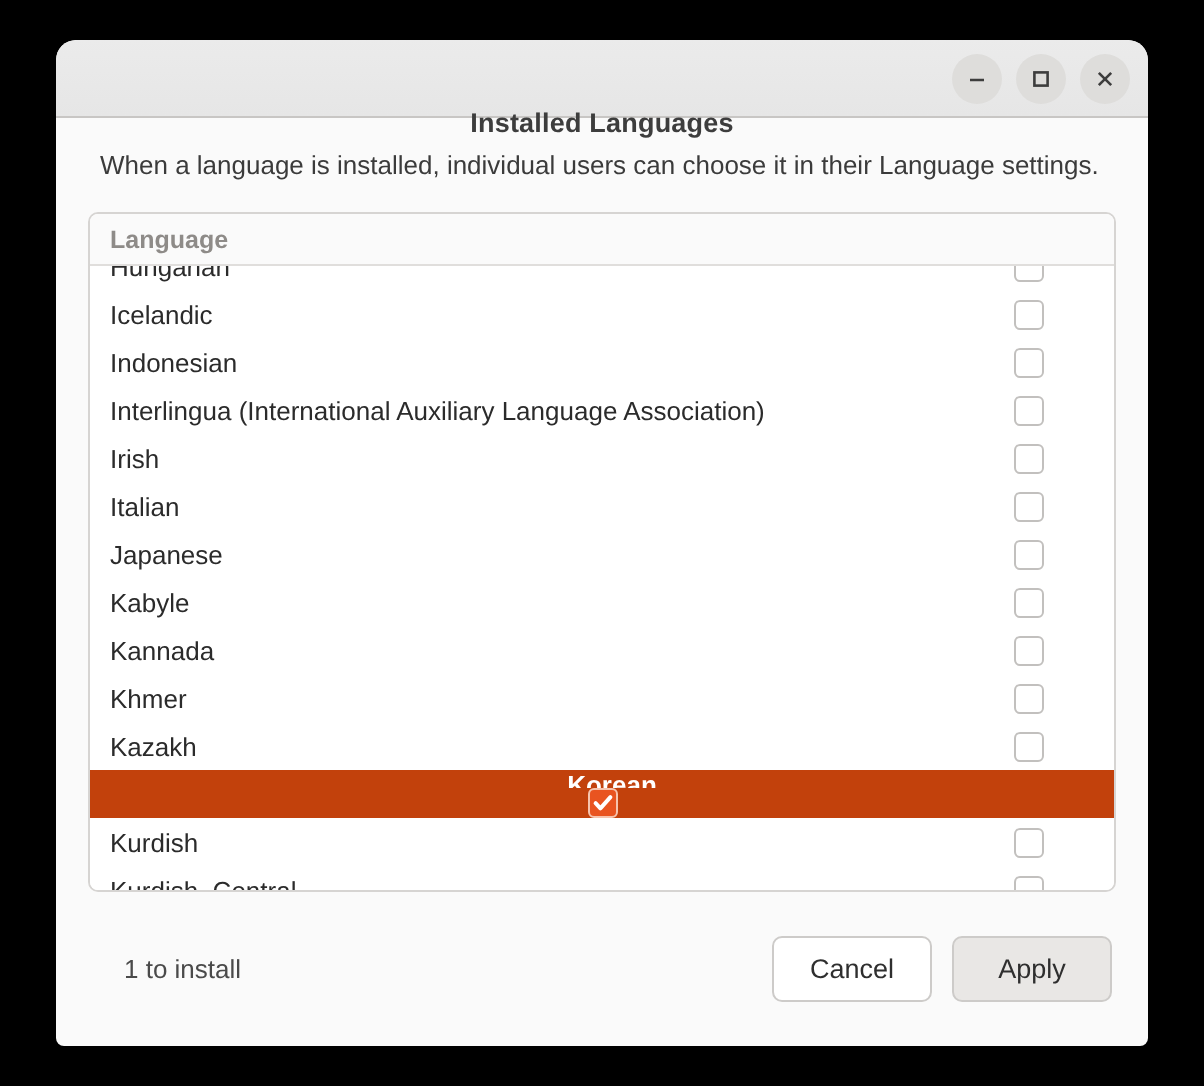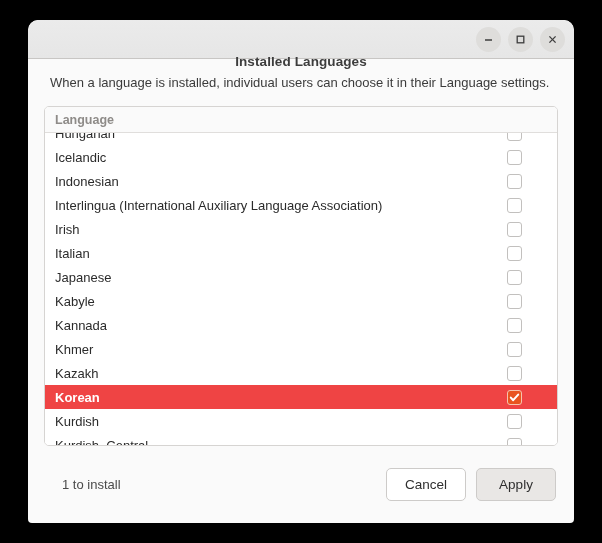--- a/index.html
+++ b/index.html
@@ -164,21 +164,21 @@
     border: 1px solid #c2c0be;
     border-radius: 3px;
     background: #ffffff;
     box-sizing: border-box;
     display: flex;
     align-items: center;
     justify-content: center;
     cursor: pointer;
   }
 
-  .row.selected { background: #ef4444; }
+  .row.selected { background: #c2410c; flex-direction: column; }
   .row.selected .name { color: #ffffff; font-weight: bold; }
   .row.selected .cbox {
     background: #e95420;
     border-color: #f6c4ae;
   }
   .row.selected .cbox svg { display: block; }
   .cbox svg { display: none; }
 
   
   .footer {

